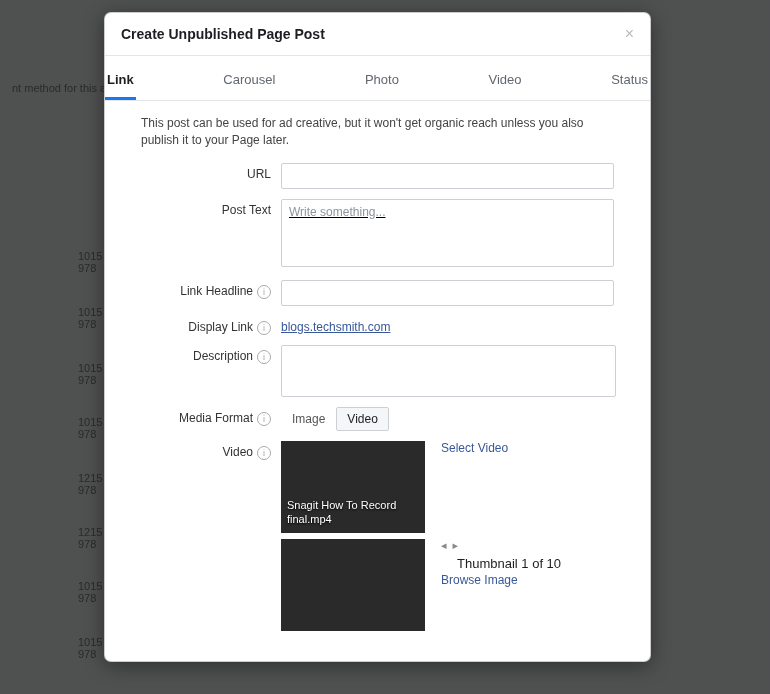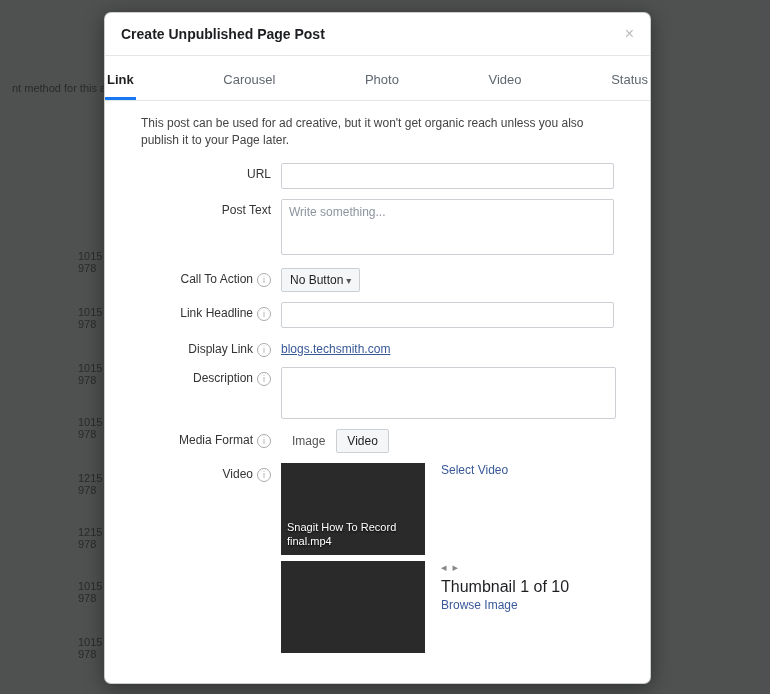--- a/index.html
+++ b/index.html
@@ -17,39 +17,39 @@
   .tabs{display:flex;justify-content:space-between;gap:28px;padding:10px 0 0;border-bottom:1px solid #e5e5e5;}
   .tab{font-size:13px;color:#616770;padding:6px 2px 10px;cursor:pointer;}
   .tab.active{color:#1c1e21;font-weight:bold;border-bottom:3px solid #1877f2;}
   .body{padding:14px 36px 20px 36px;}
   .note{font-size:12px;color:#444;line-height:1.4;margin-bottom:14px;}
   .row{display:flex;align-items:flex-start;margin-bottom:10px;}
   .lbl{width:130px;text-align:right;padding-right:10px;font-size:12px;color:#333;padding-top:4px;}
   .lbl .info{display:inline-block;width:12px;height:12px;border:1px solid #aaa;border-radius:50%;font-size:9px;line-height:12px;text-align:center;color:#aaa;margin-left:4px;}
   .field{flex:1;}
   .text-input,.textarea{width:100%;border:1px solid #ccd0d5;border-radius:2px;padding:5px 7px;font-size:12px;box-sizing:border-box;font-family:inherit;}
-  .textarea{height:56px;resize:none;}
+  .textarea{height:68px;resize:none;text-decoration:underline;}
   .textarea::placeholder{color:#8d949e;}
   .dropdown{display:inline-block;border:1px solid #ccd0d5;border-radius:2px;background:#f5f6f7;padding:4px 8px;font-size:12px;cursor:pointer;}
   .dropdown:after{content:" \25BE";color:#555;font-size:10px;}
   .link-val{color:#385898;text-decoration:underline;font-size:12px;}
   .desc-box{width:100%;height:50px;border:1px solid #ccd0d5;border-radius:2px;}
   .media-tabs{display:flex;gap:0;}
   .media-tab{padding:4px 10px;font-size:12px;border:1px solid transparent;border-radius:2px;cursor:pointer;}
   .media-tab.active{border-color:#ccd0d5;background:#f5f6f7;color:#1c1e21;}
   .media-tab.inactive{color:#555;}
   .video-block{display:flex;gap:16px;}
   .thumb{width:144px;height:92px;background:#2a2a2a;position:relative;color:#fff;font-size:11px;display:flex;align-items:flex-end;padding:6px;box-sizing:border-box;}
   .thumb.bottom{height:92px;padding:0;}
   .thumb-title{line-height:1.3;text-shadow:0 1px 2px #000;}
   .side-links{display:flex;flex-direction:column;gap:2px;font-size:12px;}
   .side-links a{color:#385898;cursor:pointer;}
   .pager{display:flex;gap:6px;color:#888;font-size:11px;}
   .pager span{cursor:pointer;}
-  .thumb-count{color:#1c1e21;font-size:16px;margin-top:2px;}
+  .thumb-count{color:#1c1e21;font-size:13px;margin-top:2px;margin-left:16px;}
 </style>
 </head>
 <body>
 
 <div class="bg">
   <span class="cell" style="left:12px;top:82px;">nt method for this a</span>
 
   <span class="cell" style="left:78px;top:250px;">1015</span>
   <span class="cell" style="left:78px;top:262px;">978</span>
   <span class="cell" style="left:78px;top:306px;">1015</span>
@@ -90,24 +90,20 @@
     <div class="row">
       <div class="lbl"><span>URL</span></div>
       <div class="field"><input class="text-input" type="text" style=""></div>
     </div>
 
     <div class="row">
       <div class="lbl"><span>Post Text</span></div>
       <div class="field"><textarea class="textarea" placeholder="Write something..." style=""></textarea></div>
     </div>
 
-    <div class="row">
-      <div class="lbl"><span>Call To Action</span><span class="info">i</span></div>
-      <div class="field"><span class="dropdown">No Button</span></div>
-    </div>
 
     <div class="row">
       <div class="lbl"><span>Link Headline</span><span class="info">i</span></div>
       <div class="field"><input class="text-input" type="text" style=""></div>
     </div>
 
     <div class="row">
       <div class="lbl"><span>Display Link</span><span class="info">i</span></div>
       <div class="field" style="padding-top:4px;"><span class="link-val">blogs.techsmith.com</span></div>
     </div>

